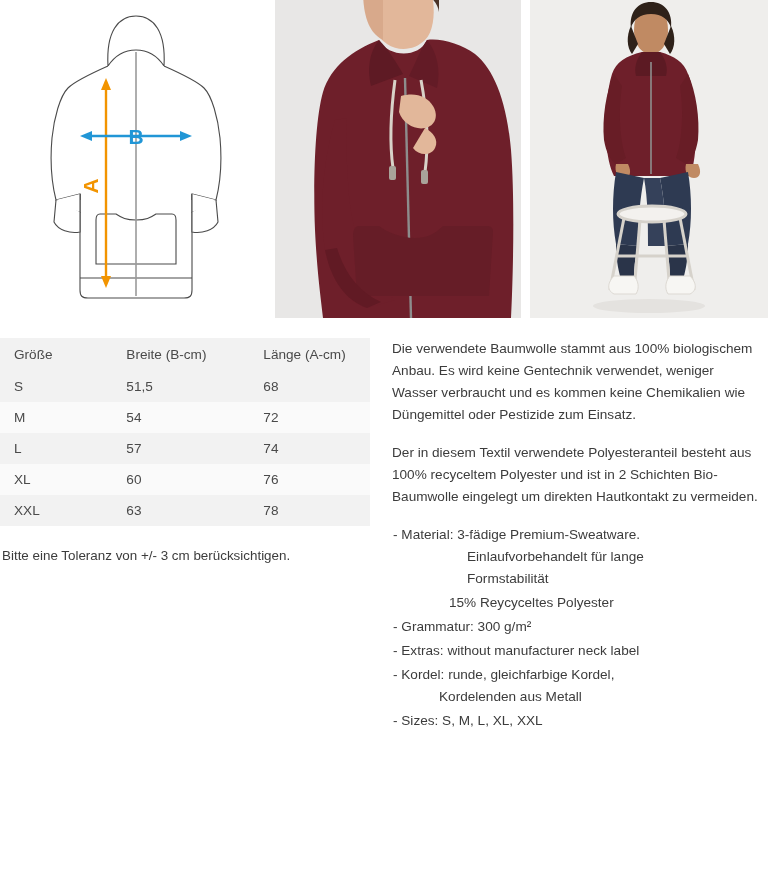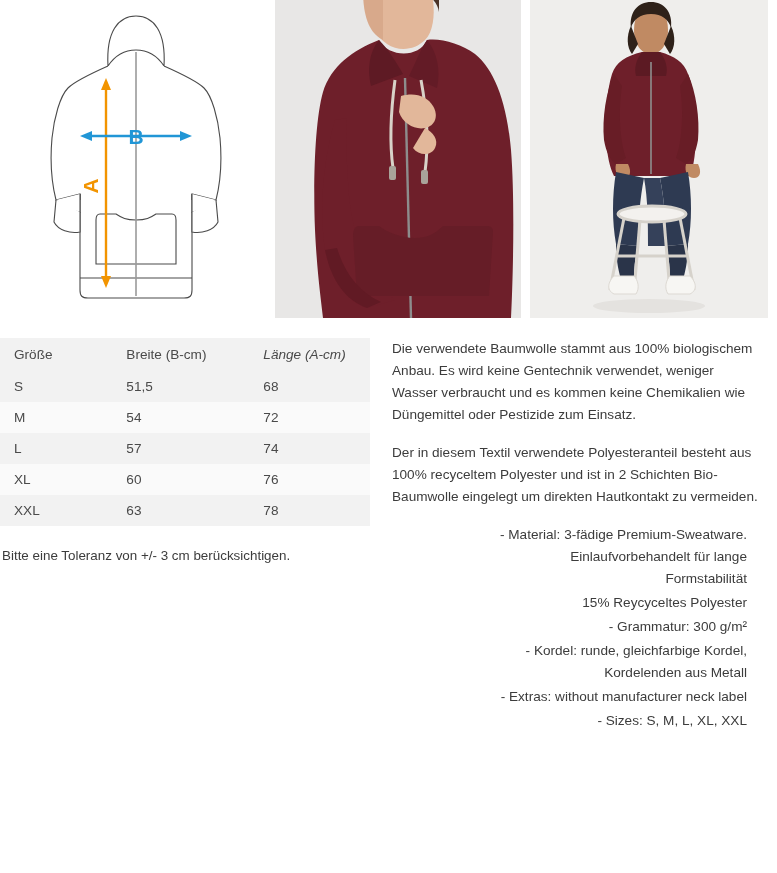--- a/index.html
+++ b/index.html
@@ -77,31 +77,31 @@
   }
   table.size-table tr.head th { background: #f2f2f2; }
   table.size-table td {
     padding: 8px 0 8px 14px;
     color: #4a4a4a;
   }
   table.size-table tr.odd td { background: #f2f2f2; }
   table.size-table tr.even td { background: #fafafa; }
   .col-size  { width: 110px; }
   .col-width { width: 140px; }
-  .col-len   { width: 120px; font-style: italic; }
+  .col-len   { width: 120px; }
 
   .tolerance {
     margin-top: 22px;
     font-size: 13.4px;
     color: #3c3c3c;
     padding-left: 2px;
   }
 
   .right-col p { margin: 0 0 16px 0; }
-  .right-col .bullets { margin: 16px; text-align: right; }
+  .right-col .bullets { margin: 1px; }
   .right-col .bullet { margin: 0 0 2px 0; }
   .bullet .indent1 { display: block; padding-left: 46px; }
   .bullet .indent2 { display: block; padding-left: 74px; }
   .bullet .indent3 { display: block; padding-left: 56px; }
 </style>
 </head>
 <body>
 
 <div class="images">
 
@@ -288,24 +288,24 @@
         <span class="indent2">Einlaufvorbehandelt für lange</span>
         <span class="indent2">Formstabilität</span>
       </div>
       <div class="bullet">
         <span class="indent3">15% Reycyceltes Polyester</span>
       </div>
       <div class="bullet">
         <span>- Grammatur: 300 g/m²</span>
       </div>
       <div class="bullet">
+        <span>- Extras: without manufacturer neck label</span>
+      </div>
+      <div class="bullet">
         <span>- Kordel: runde, gleichfarbige Kordel,</span>
         <span class="indent1">Kordelenden aus Metall</span>
       </div>
       <div class="bullet">
-        <span>- Extras: without manufacturer neck label</span>
-      </div>
-      <div class="bullet">
         <span>- Sizes: S, M, L, XL, XXL</span>
       </div>
     </div>
   </div>
 </div>
 
 </body></html>

